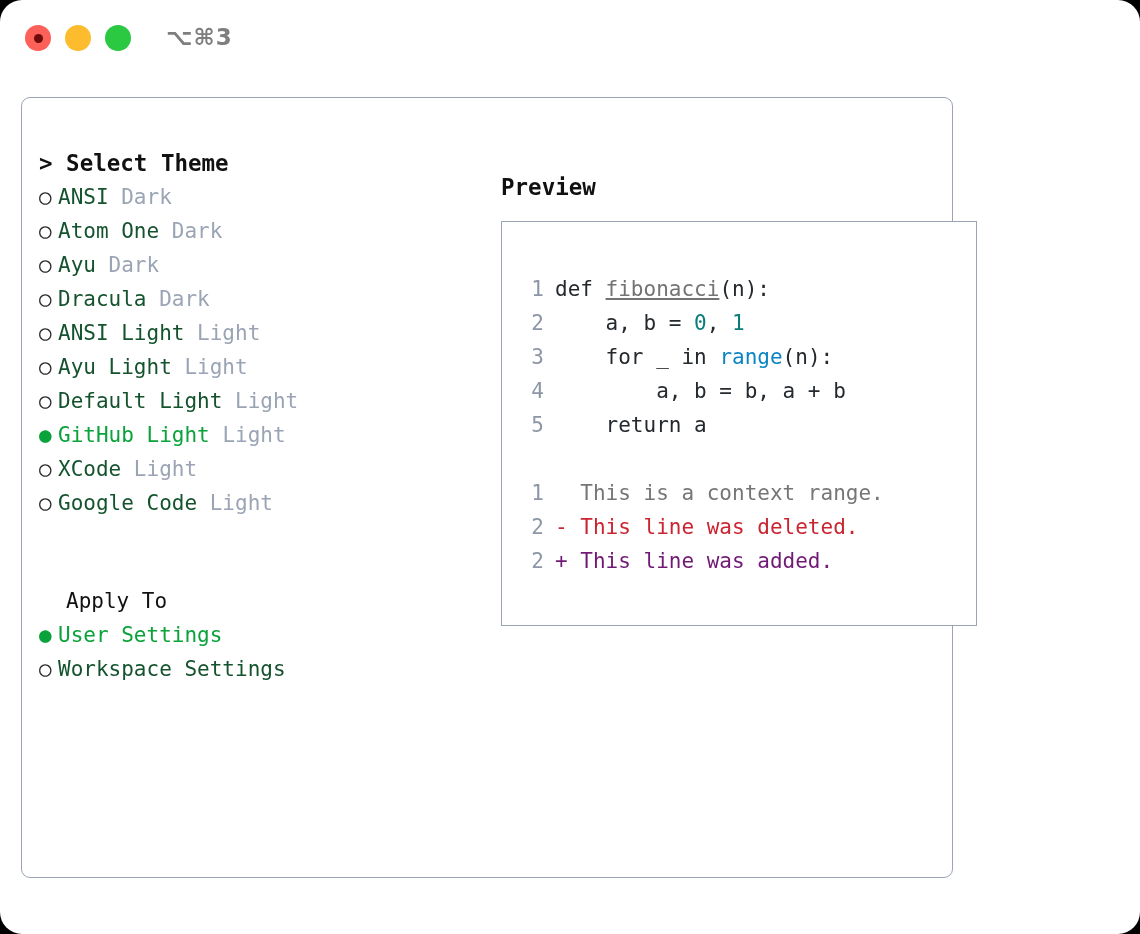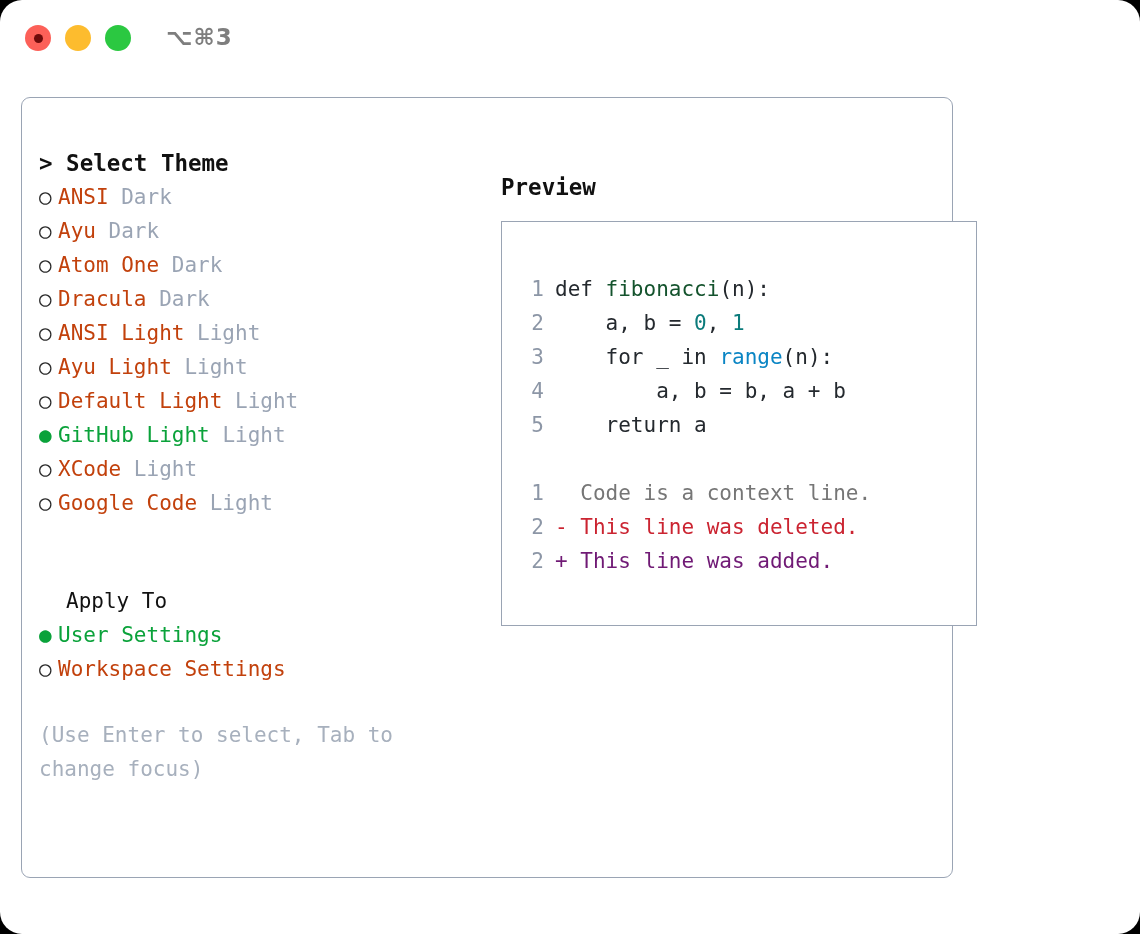--- a/index.html
+++ b/index.html
@@ -96,21 +96,21 @@
     color: #2b2b2b;
     white-space: pre;
     display: block;
   }
   .bullet {
     display: inline-block;
     width: 19px;
     color: #2b2b2b;
   }
   .bullet.sel { color: #0aa23a; }
-  .opt-name { color: #c2410c; }
+  .opt-name { color: #14532d; }
   .opt-row.selected .opt-name { color: #0aa23a; text-align: center; }
   .opt-tag { color: #9aa4b4; }
 
   .section-gap { height: 28px; }
 
   .apply-header {
     font-size: 21px;
     line-height: 34px;
     color: #111111;
     white-space: pre;
@@ -155,21 +155,21 @@
     white-space: pre;
     color: #24292e;
   }
   .ln {
     display: inline-block;
     width: 26px;
     text-align: right;
     color: #8c96a6;
     margin-right: 11px;
   }
-  .tok-fn  { color: #14532d; }
+  .tok-fn  { color: #737373; text-decoration: underline; }
   .tok-num { color: #0b7b7b; }
   .tok-call{ color: #0a85c4; }
   .blank-gap { height: 34px; }
 
   .diff-ctx { color: #767676; }
   .diff-del { color: #cb2431; }
   .diff-add { color: #701a75; }
 </style>
 </head>
 <body>
@@ -184,55 +184,54 @@
     </div>
     <div class="shortcut">⌥⌘3</div>
   </div>
 
   <div class="dialog">
 
     <div class="left-pane">
       <div class="list-header">&gt; Select Theme</div>
       <div id="theme-items">
           <div class="opt-row"><span class="bullet">○</span><span class="opt-name">ANSI </span><span class="opt-tag">Dark</span></div>
+          <div class="opt-row"><span class="bullet">○</span><span class="opt-name">Atom One </span><span class="opt-tag">Dark</span></div>
           <div class="opt-row"><span class="bullet">○</span><span class="opt-name">Ayu </span><span class="opt-tag">Dark</span></div>
-          <div class="opt-row"><span class="bullet">○</span><span class="opt-name">Atom One </span><span class="opt-tag">Dark</span></div>
           <div class="opt-row"><span class="bullet">○</span><span class="opt-name">Dracula </span><span class="opt-tag">Dark</span></div>
           <div class="opt-row"><span class="bullet">○</span><span class="opt-name">ANSI Light </span><span class="opt-tag">Light</span></div>
           <div class="opt-row"><span class="bullet">○</span><span class="opt-name">Ayu Light </span><span class="opt-tag">Light</span></div>
           <div class="opt-row"><span class="bullet">○</span><span class="opt-name">Default Light </span><span class="opt-tag">Light</span></div>
           <div class="opt-row selected"><span class="bullet sel">●</span><span class="opt-name">GitHub Light </span><span class="opt-tag">Light</span></div>
           <div class="opt-row"><span class="bullet">○</span><span class="opt-name">XCode </span><span class="opt-tag">Light</span></div>
           <div class="opt-row"><span class="bullet">○</span><span class="opt-name">Google Code </span><span class="opt-tag">Light</span></div>
         </div>
 
       <div class="section-gap"></div>
 
       <div class="apply-header">Apply To</div>
       <div id="apply-items">
           <div class="opt-row selected"><span class="bullet sel">●</span><span class="opt-name">User Settings</span></div>
           <div class="opt-row"><span class="bullet">○</span><span class="opt-name">Workspace Settings</span></div>
         </div>
 
-      <div class="hint">(Use Enter to select, Tab to change focus)</div>
     </div>
 
     <div class="right-pane">
       <div class="preview-title">Preview</div>
       <div class="preview-box">
         <div id="code-block">
             <div class="code-line"><span class="ln">1</span><span>def </span><span class="tok-fn">fibonacci</span><span>(n):</span></div>
             <div class="code-line"><span class="ln">2</span><span>    a, b = </span><span class="tok-num">0</span><span>, </span><span class="tok-num">1</span></div>
             <div class="code-line"><span class="ln">3</span><span>    for _ in </span><span class="tok-call">range</span><span>(n):</span></div>
             <div class="code-line"><span class="ln">4</span><span>        a, b = b, a + b</span></div>
             <div class="code-line"><span class="ln">5</span><span>    return a</span></div>
           </div>
         <div class="blank-gap"></div>
         <div id="diff-block">
-            <div class="code-line"><span class="ln">1</span><span class="diff-ctx">  Code is a context line.</span></div>
+            <div class="code-line"><span class="ln">1</span><span class="diff-ctx">  This is a context range.</span></div>
             <div class="code-line"><span class="ln">2</span><span class="diff-del">- This line was deleted.</span></div>
             <div class="code-line"><span class="ln">2</span><span class="diff-add">+ This line was added.</span></div>
           </div>
       </div>
     </div>
 
   </div>
 </div>
 
 </body></html>

